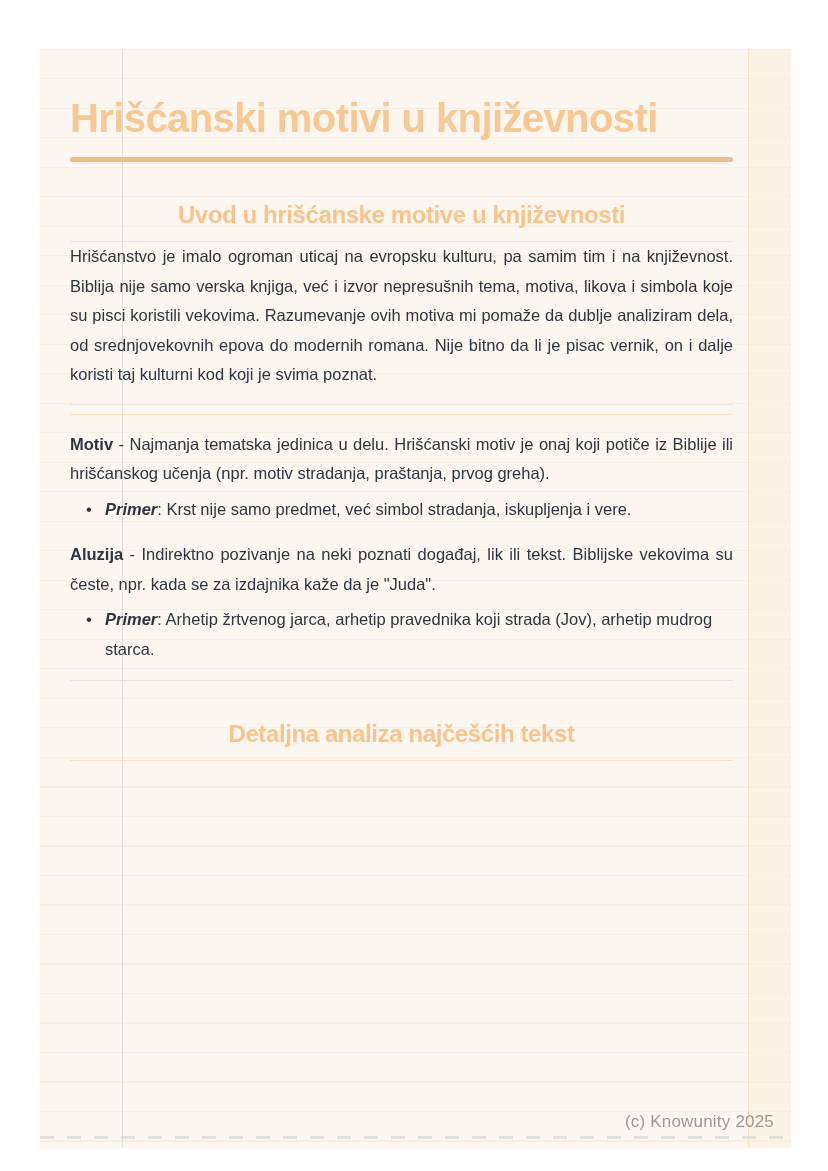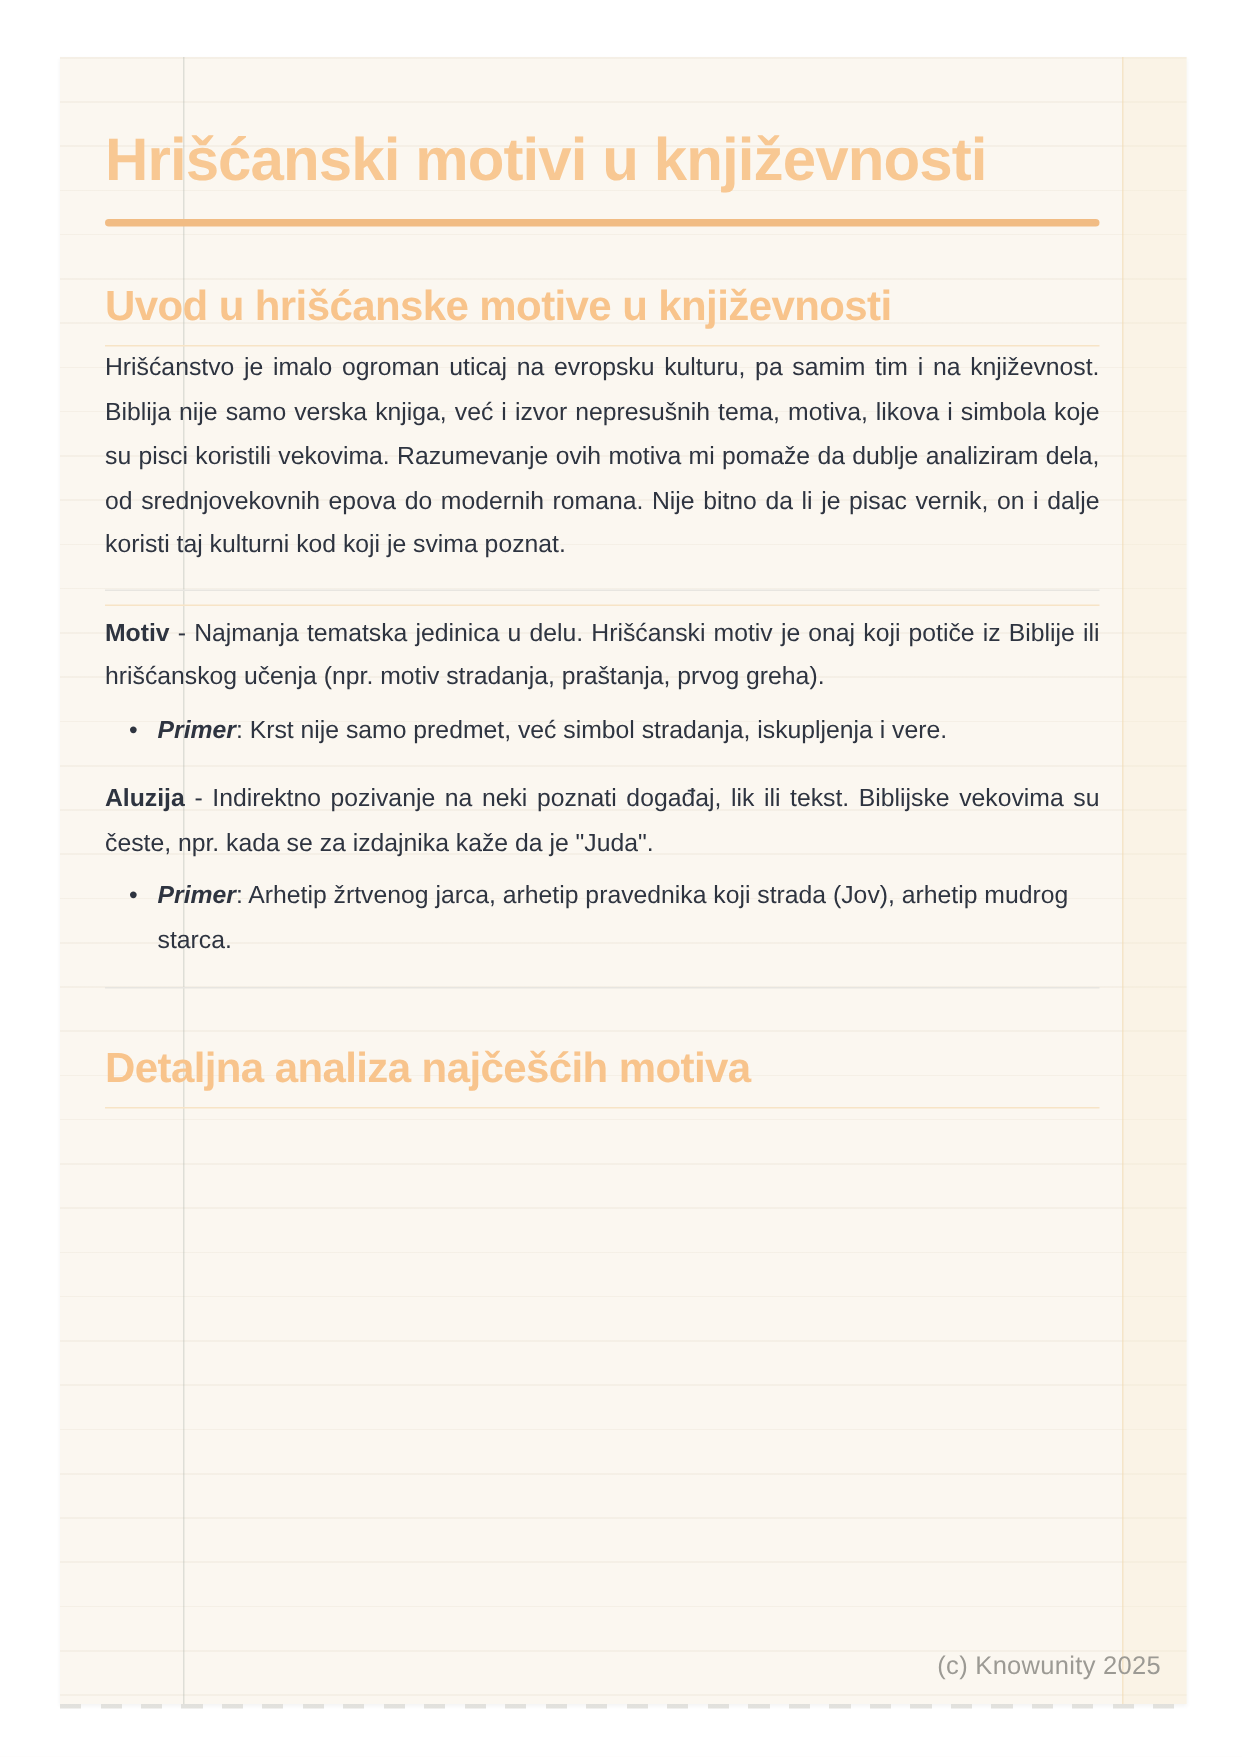--- a/index.html
+++ b/index.html
@@ -1,20 +1,20 @@
 <!DOCTYPE html>
 <html><head>
 <meta charset="utf-8">
 <style>
   * { margin:0; padding:0; box-sizing:border-box; }
   html,body { width:828px; height:1171px; background:#ffffff; overflow:hidden; }
   body { font-family:"Liberation Sans","DejaVu Sans",sans-serif; position:relative; }
 
   .page {
-    position:absolute; left:40px; top:38px; width:751px; height:1098px;
+    position:absolute; left:40px; top:49px; width:751px; height:1098px;
     background-color:#FBF7F0;
     background-image:repeating-linear-gradient(to bottom,
       rgba(213,200,178,0.16) 0 1px, transparent 1px 29.5px);
     box-shadow:0 1px 3px rgba(0,0,0,0.05);
   }
   .margin-line-left {
     position:absolute; left:82px; top:0; bottom:0; width:1px;
     background:rgba(187,191,184,0.45);
   }
   .margin-col-right {
@@ -25,30 +25,30 @@
 
   .content { position:absolute; left:30px; top:46px; width:663px; }
 
   h1.doc-title {
     font-size:40px; line-height:47px; font-weight:bold;
     color:#F8C893; letter-spacing:-0.6px;
   }
   .title-rule { margin-top:15px; height:5px; background:#F1BC84; border-radius:3px; }
 
   h2.section-heading {
-    margin-top:36px; font-size:28px; line-height:34px; font-weight:bold;
-    color:#F8C48C; letter-spacing:-0.4px;
+    margin-top:36px; font-size:24px; line-height:34px; font-weight:bold;
+    color:#F8C48C; letter-spacing:-0.4px;text-align:center;
   }
   .heading-underline { margin-top:9px; height:1px; background:#F7E4C6; }
 
   p.body-par {
     font-size:16.5px; line-height:29.5px;
     color:#2E3440; text-align:justify;
   }
-  p.term-par { margin-top:4px; }
+  p.term-par { margin-top:15px; }
   p.body-par b { font-weight:bold; }
 
   hr.divider { margin-top:14px; border:none; height:1px; background:#E7E5E0; }
 
   ul.example-list { margin-top:6px; margin-bottom:16px; list-style:none; }
   li.example-item {
     position:relative; padding-left:35px;
     font-size:16.5px; line-height:29.5px; color:#2E3440; text-align:left;
   }
   .bullet-dot {
@@ -98,21 +98,21 @@
 
     <p class="body-par term-par"><b>Aluzija</b><span> - </span><span>Indirektno pozivanje na neki poznati događaj, lik ili tekst. Biblijske vekovima su česte, npr. kada se za izdajnika kaže da je "Juda".</span></p>
 
 
     <ul class="example-list">
       <li class="example-item"><span class="bullet-dot">•</span><i>Primer</i><span>: </span><span>Arhetip žrtvenog jarca, arhetip pravednika koji strada (Jov), arhetip mudrog starca.</span></li>
     </ul>
 
     <hr class="divider">
 
-    <h2 class="section-heading">Detaljna analiza najčešćih motiva</h2>
+    <h2 class="section-heading">Detaljna analiza najčešćih tekst</h2>
     <div class="heading-underline"></div>
 
   </div>
 
   <div class="footer-credit">(c) Knowunity 2025</div>
 </div>
 
 <div class="perforation"></div>
 
 </body></html>

